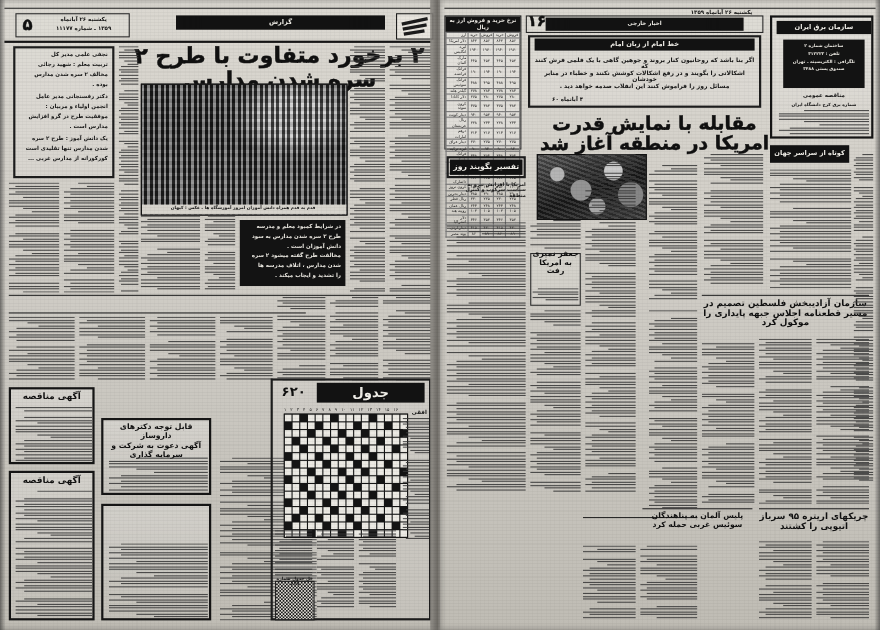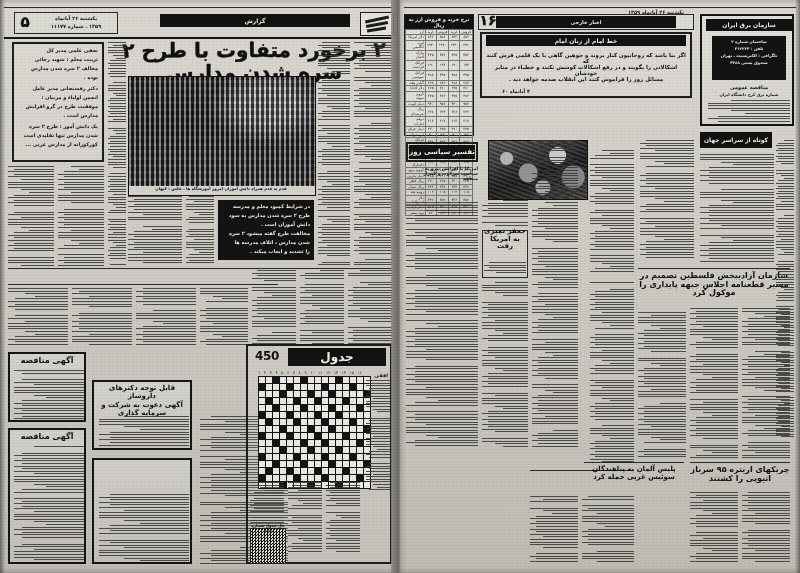--- a/index.html
+++ b/index.html
@@ -954,21 +954,21 @@
         <div class="ln m"></div>
         <div class="ln l"></div>
         <div class="ln m"></div>
         <div class="ln l"></div>
         <div class="ln m"></div>
         <div class="ln l"></div>
       </div>
 
     <div class="box box2" style="left:246px;top:344px;width:146px;height:220px;"></div>
     <div class="blackbar" style="left:288px;top:348px;width:98px;height:18px;font-size:12px;line-height:18px;letter-spacing:2px;">جدول</div>
-    <div class="hl mid" style="left:250px;top:350px;width:34px;font-size:12px;">450</div>
+    <div class="hl mid" style="left:250px;top:350px;width:34px;font-size:12px;">۶۲۰</div>
     <div id="crossword-grid" style="left: 258px; top: 376px; grid-template-columns: repeat(16, 6px); grid-template-rows: repeat(16, 6px);">
         <div class=""></div>
         <div class=""></div>
         <div class=""></div>
         <div class=""></div>
         <div class="b"></div>
         <div class=""></div>
         <div class=""></div>
         <div class=""></div>
         <div class=""></div>
@@ -1394,20 +1394,21 @@
     </div>
     <div class="hl big" style="left:78px;top:13px;width:20px;font-size:14px;">۱۶</div>
 
     <div class="box box2" style="left:80px;top:32px;width:212px;height:66px;"></div>
     <div class="blackbar" style="left:86px;top:35px;width:200px;height:11px;font-size:6px;line-height:11px;">خط امام از زبان امام</div>
     <div class="lbl" style="left:86px;top:52px;width:200px;font-size:5.5px;font-weight:bold">اگر بنا باشد که روحانیون کنار بروند و جوهین گاهی با یک قلمی فرش کنند که</div>
     <div class="lbl" style="left:86px;top:64px;width:200px;font-size:5.5px;font-weight:bold">اشکالاتی را بگویند و در رفع اشکالات کوشش نکنند و خطباء در منابر خودشان</div>
     <div class="lbl" style="left:86px;top:76px;width:200px;font-size:5.5px;font-weight:bold">مسائل روز را فراموش کنند این انقلاب صدمه خواهد دید .</div>
     <div class="lbl" style="left:86px;top:88px;width:60px;font-size:5px;">۴ آبانماه ۶۰</div>
 
+    <div class="hl big skew" style="left:80px;top:104px;width:230px;font-size:17px;">مقابله با نمایش قدرت امریکا در منطقه آغاز شد</div>
 
     <div id="fx-table" style="left:4px;top:14px;width:70px;height:122px;">
       <div class="fxhead">نرخ خرید و فروش ارز به ریال</div>
       <table>
         <thead>
             <tr id="fx-head-row">
               <td class="">فروش</td>
               <td class="">خرید</td>
               <td class="">فروش</td>
               <td class="">خرید</td>
@@ -1585,21 +1586,21 @@
             </tr>
           </tbody>
       </table>
     </div>
 
     <div class="photo" style="left:88px;top:140px;width:98px;height:58px;">
       <div class="grain"></div>
     </div>
 
     <div class="box box2" style="left:6px;top:142px;width:72px;height:20px;"></div>
-    <div class="blackbar" style="left:9px;top:145px;width:66px;height:14px;font-size:7px;line-height:14px;">تفسیر سیاسی روز</div>
+    <div class="blackbar" style="left:9px;top:145px;width:66px;height:14px;font-size:7px;line-height:14px;">تفسیر بگویند روز</div>
     <div class="lbl r" style="right:322px;top:166px;width:70px;font-size:4.5px;">امریکا با افزایش نیرو به سیاست سرکوب و کنترل منطقه</div>
     <div class="col dense" style="left:6px;top:202px;width:72px;height:246px">
         <div class="ln l"></div>
         <div class="ln l"></div>
         <div class="ln l"></div>
         <div class="ln s"></div>
         <div class="ln xs"></div>
         <div class="ln m"></div>
         <div class="ln l"></div>
         <div class="ln m"></div>

